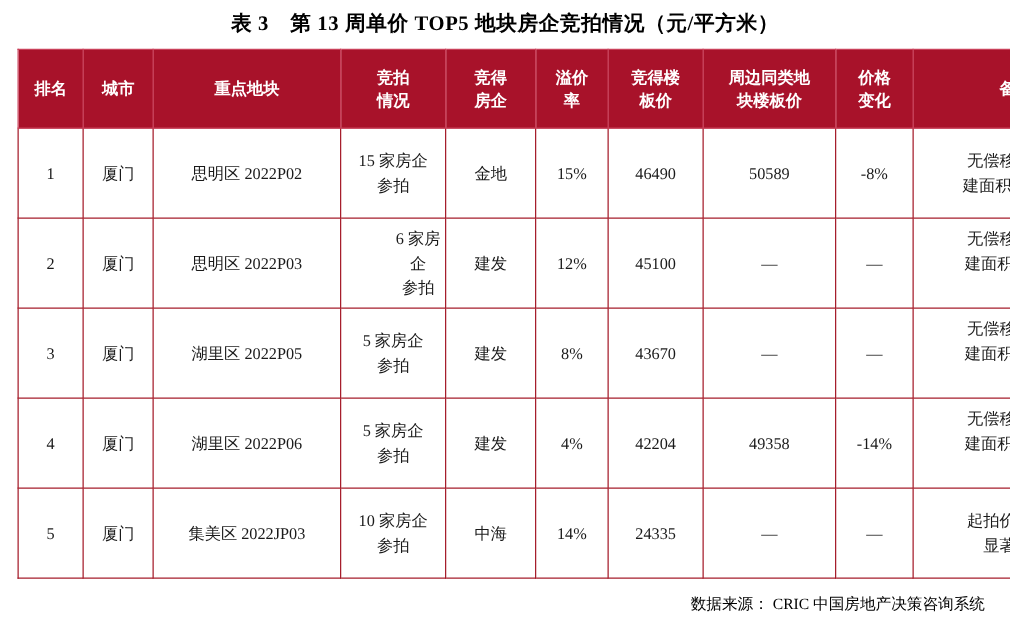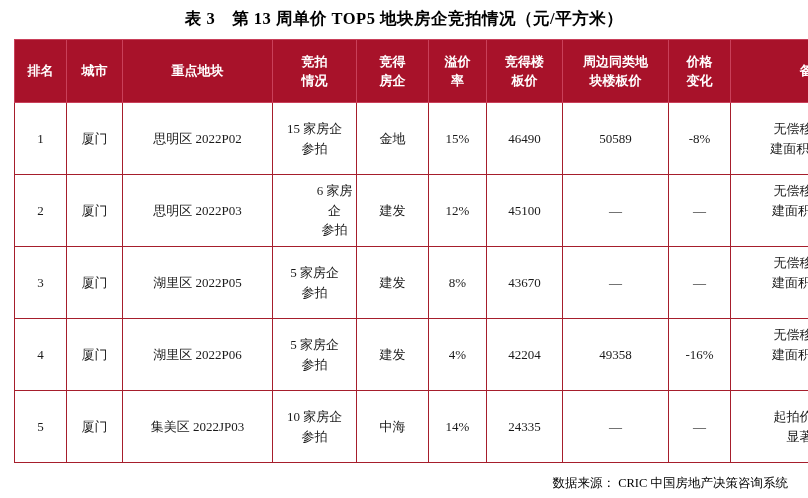--- a/index.html
+++ b/index.html
@@ -186,21 +186,21 @@
         <tr>
           <td>4</td>
           <td>厦门</td>
           <td>湖里区 2022P06</td>
           <td style="white-space: pre-line;">5 家房企
 参拍</td>
           <td>建发</td>
           <td>4%</td>
           <td>42204</td>
           <td>49358</td>
-          <td class="neg">-16%</td>
+          <td class="neg">-14%</td>
           <td class="remark" style="white-space: pre-line;">无偿移交定配
 建面积 1.85 万
 ㎡</td>
         </tr>
         <tr>
           <td>5</td>
           <td>厦门</td>
           <td>集美区 2022JP03</td>
           <td style="white-space: pre-line; margin-top: 12px;">10 家房企
 参拍</td>

